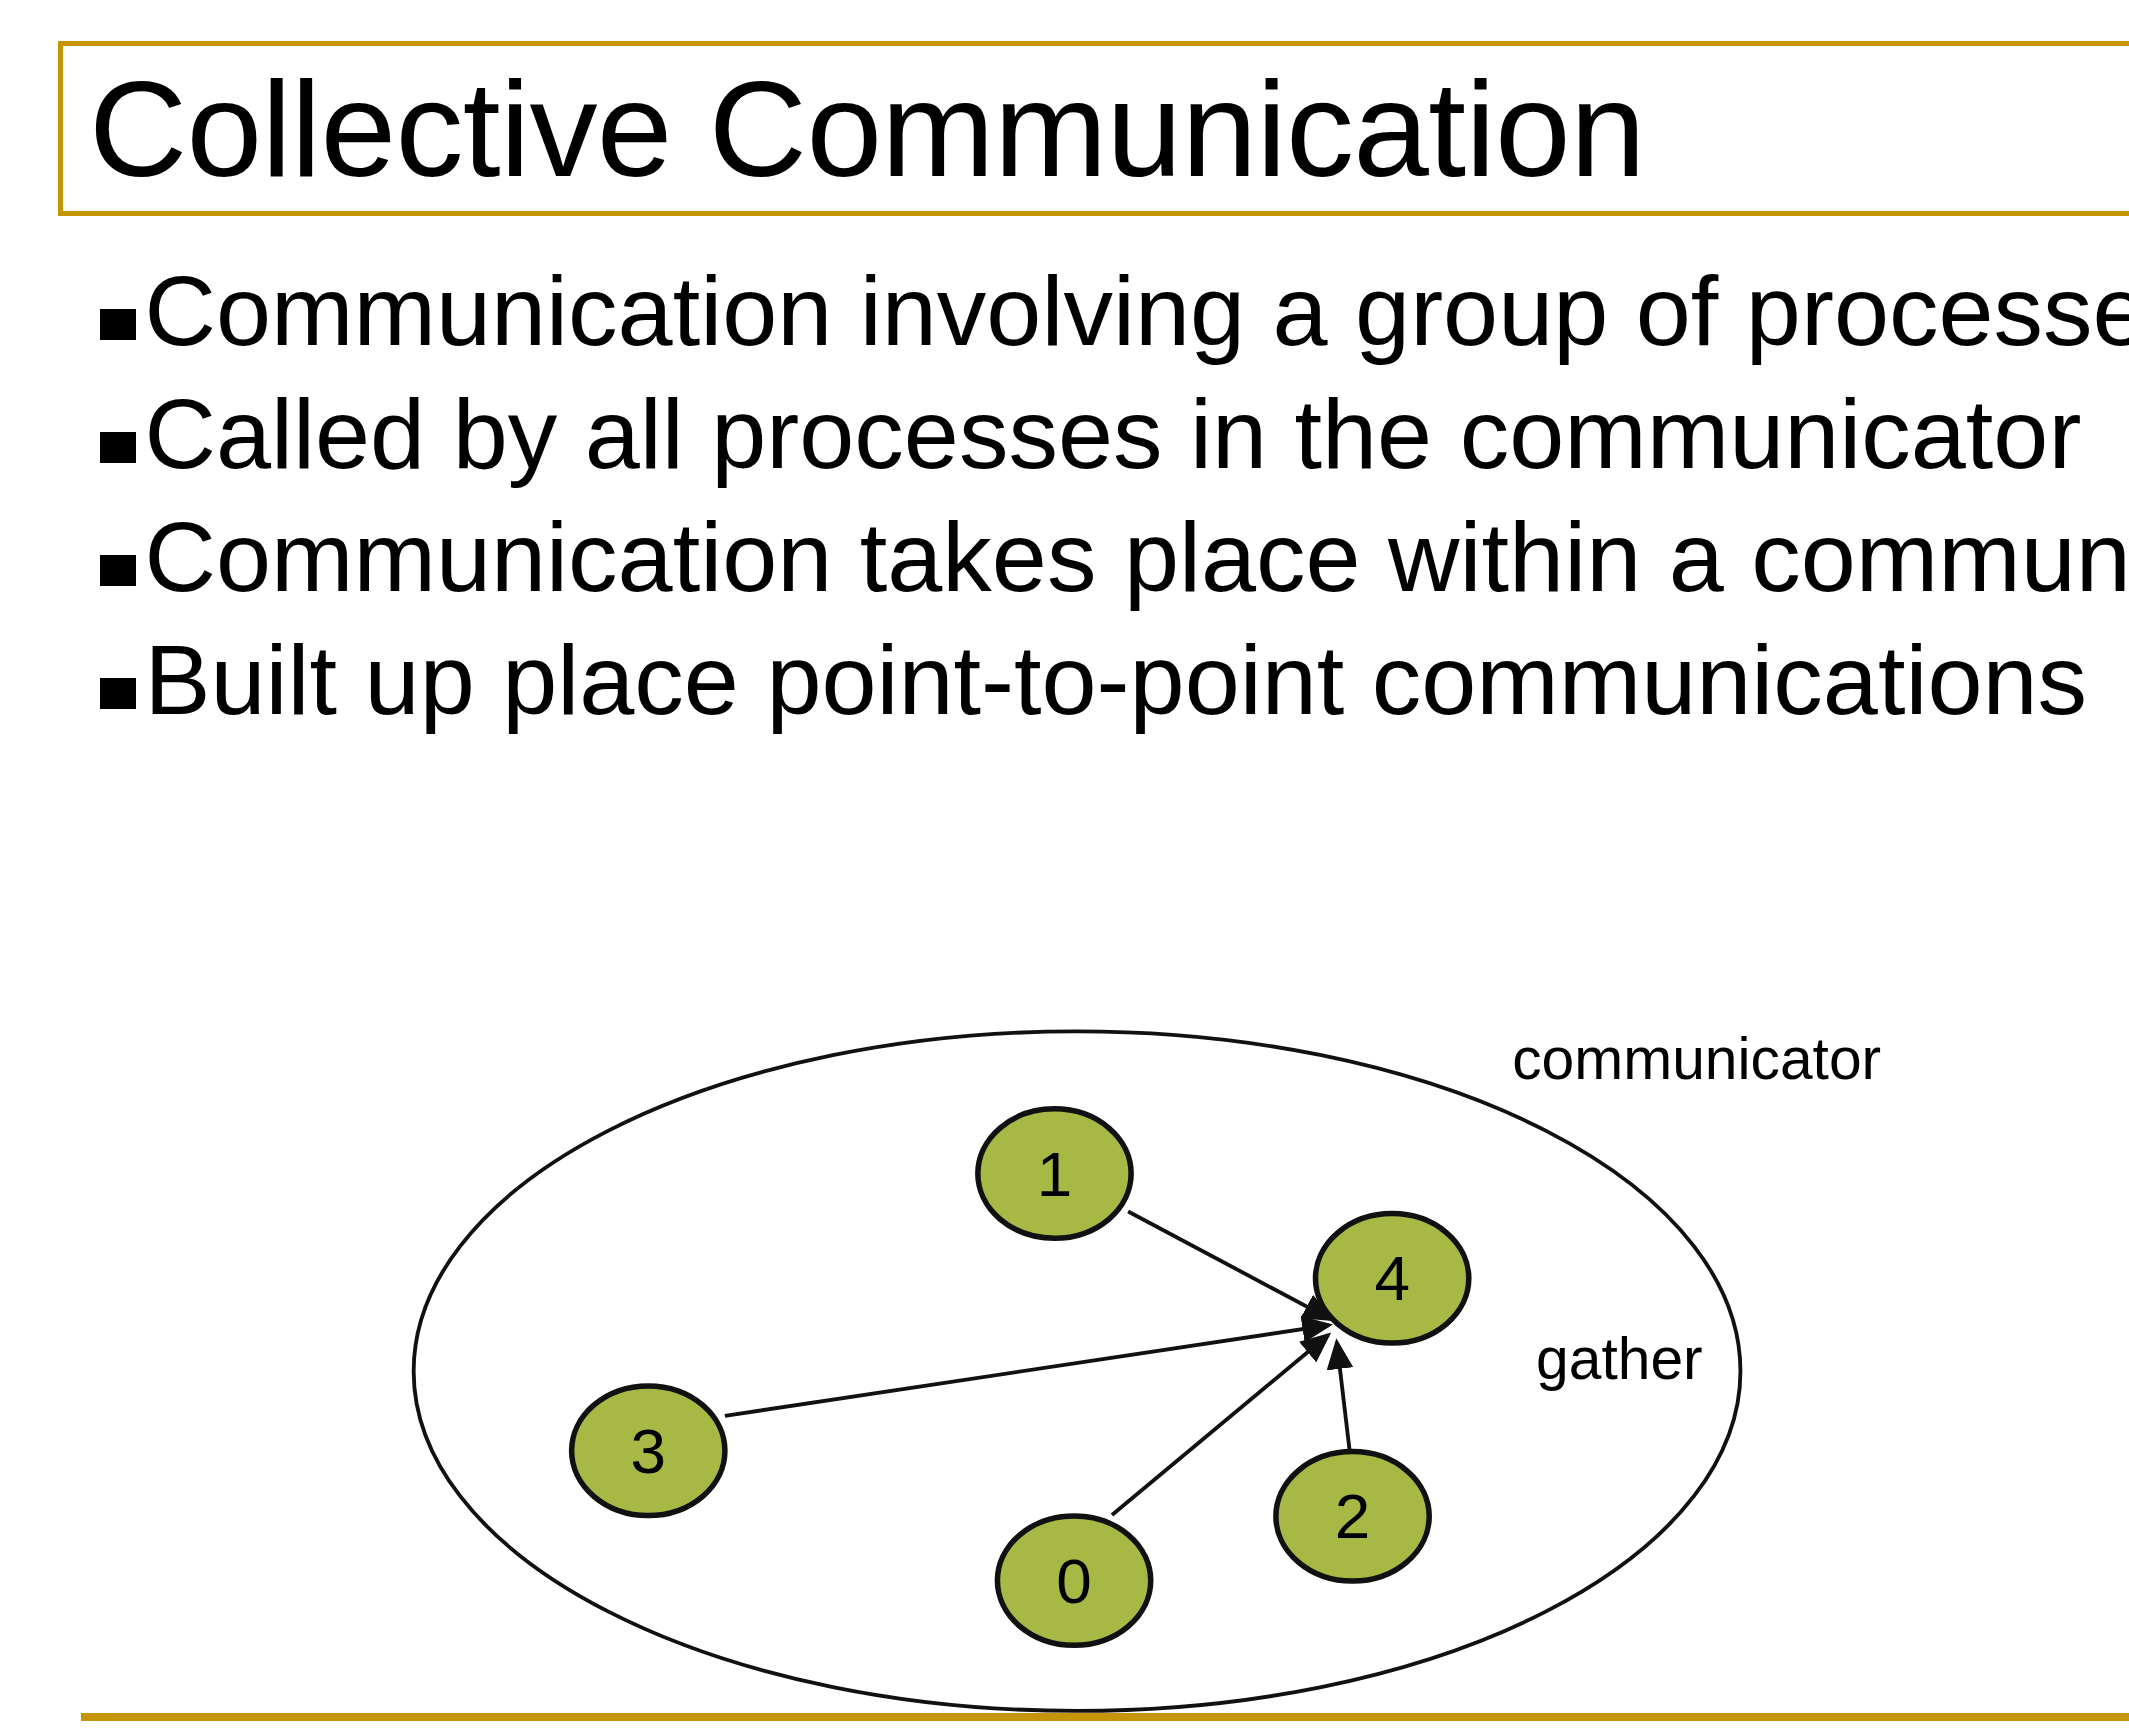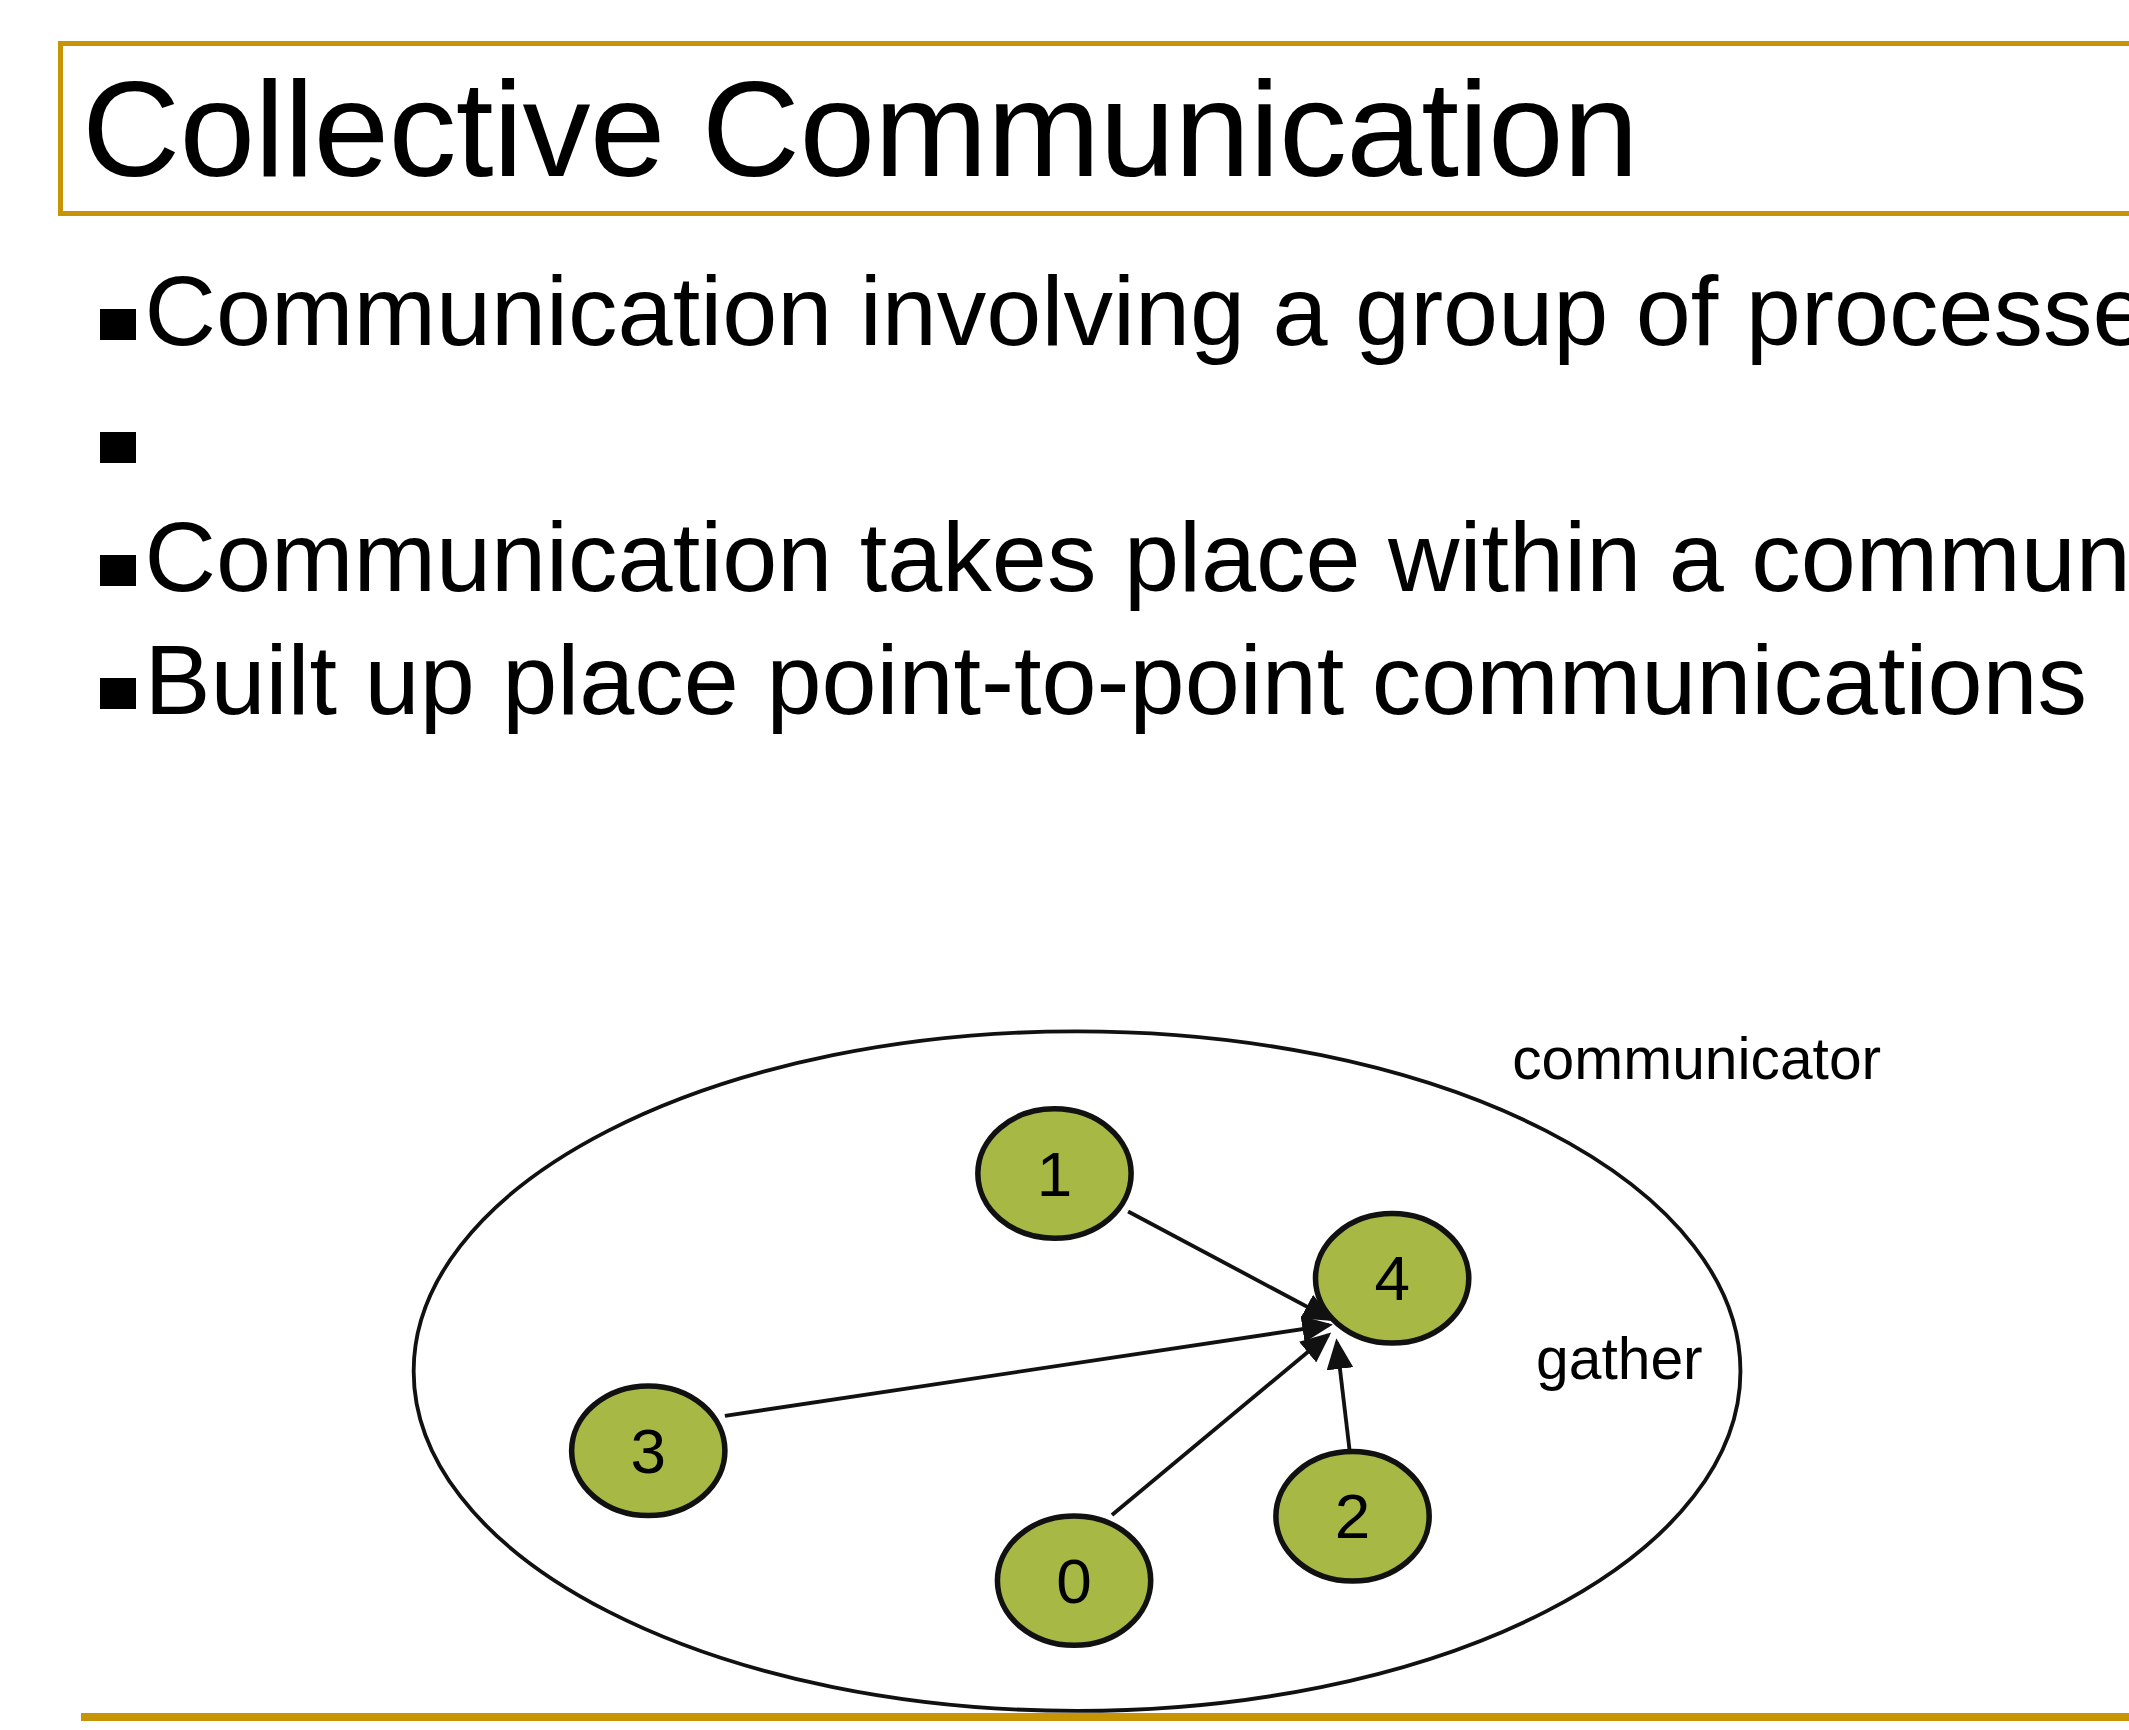--- a/index.html
+++ b/index.html
@@ -21,21 +21,21 @@
     position:absolute;left:58px;top:41px;
     width:2306px;height:175px;
     border:5.5px solid var(--gold);
     box-sizing:border-box;
     display:flex;align-items:center;
     background:#ffffff;
   }
   #title-text{
     font-size:136px;
     line-height:1;
-    padding-left:19px;
+    padding-left:26px;
     white-space:nowrap;
     letter-spacing:-0.005em;
   }
   
   #bullet-list{
     position:absolute;left:100px;top:249px;width:2334px;
     font-size:99px;line-height:123px;
   }
   .bullet-item{margin:0;padding:0;}
   .bullet-marker{
@@ -69,21 +69,21 @@
 
   <div id="title-box">
     <div id="title-text">Collective Communication</div>
   </div>
 
   <div id="bullet-list">
     <div class="bullet-item">
       <span class="bullet-marker"></span><span>Communication involving a group of processes</span>
     </div>
     <div class="bullet-item">
-      <span class="bullet-marker"></span>
+      <span class="bullet-marker"></span><span>Called by all processes in the communicator</span>
     </div>
     <div class="bullet-item">
       <span class="bullet-marker"></span><span>Communication takes place within a communicator</span>
     </div>
     <div class="bullet-item">
       <span class="bullet-marker"></span><span>Built up place point-to-point communications</span>
     </div>
   </div>
 
   <svg id="diagram" viewBox="900 2370 3760 1690" xmlns="http://www.w3.org/2000/svg">

